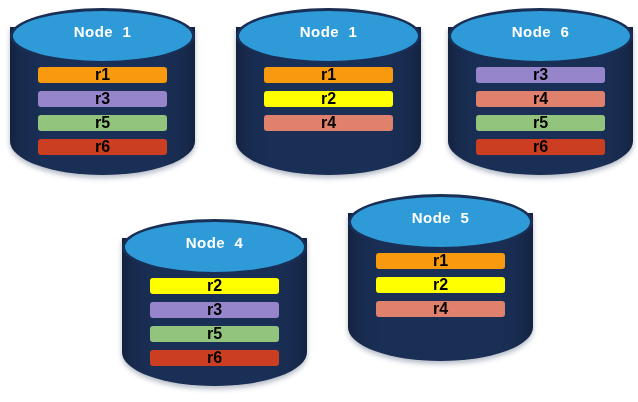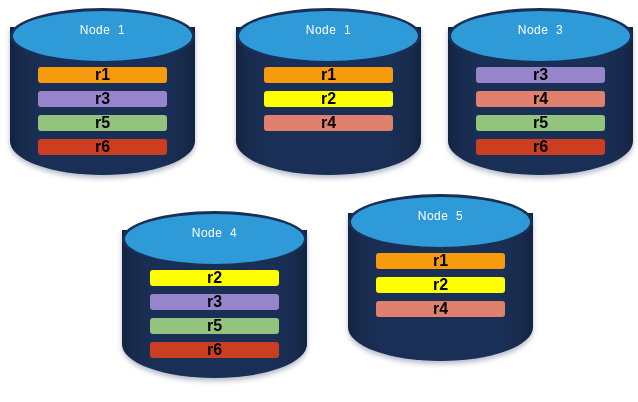--- a/index.html
+++ b/index.html
@@ -68,22 +68,22 @@
     border: 3px solid #1a2f56;
     box-sizing: border-box;
   }
   .node-label {
     position: absolute;
     left: 0;
     top: 18px;
     width: 185px;
     text-align: center;
     color: #ffffff;
-    font-size: 12px;
-    font-weight: normal;
+    font-size: 15px;
+    font-weight: bold;
     letter-spacing: 0.5px;
     white-space: pre;
   }
 
   .replicas {
     position: absolute;
     left: 28px;
     top: 62px;
     width: 129px;
   }
@@ -122,29 +122,29 @@
       <div class="replicas">
         <div class="replica-bar" style="background: rgb(248, 154, 14);">r1</div>
         <div class="replica-bar" style="background: rgb(255, 255, 0);">r2</div>
         <div class="replica-bar" style="background: rgb(224, 129, 110);">r4</div>
       </div>
     </div>
     <div class="node" style="left: 448px; top: 5px;">
       <div class="cyl-body"></div>
       <div class="cyl-shade"></div>
       <div class="cyl-top"></div>
-      <div class="node-label">Node  3</div>
+      <div class="node-label">Node  6</div>
       <div class="replicas">
         <div class="replica-bar" style="background: rgb(151, 133, 204);">r3</div>
         <div class="replica-bar" style="background: rgb(224, 129, 110);">r4</div>
         <div class="replica-bar" style="background: rgb(147, 196, 125);">r5</div>
         <div class="replica-bar" style="background: rgb(204, 62, 34);">r6</div>
       </div>
     </div>
-    <div class="node" style="left: 122px; top: 208px; padding-left: 7px;">
+    <div class="node" style="left: 122px; top: 216px; padding-left: 7px;">
       <div class="cyl-body"></div>
       <div class="cyl-shade"></div>
       <div class="cyl-top"></div>
       <div class="node-label">Node  4</div>
       <div class="replicas">
         <div class="replica-bar" style="background: rgb(255, 255, 0);">r2</div>
         <div class="replica-bar" style="background: rgb(151, 133, 204);">r3</div>
         <div class="replica-bar" style="background: rgb(147, 196, 125);">r5</div>
         <div class="replica-bar" style="background: rgb(204, 62, 34);">r6</div>
       </div>

